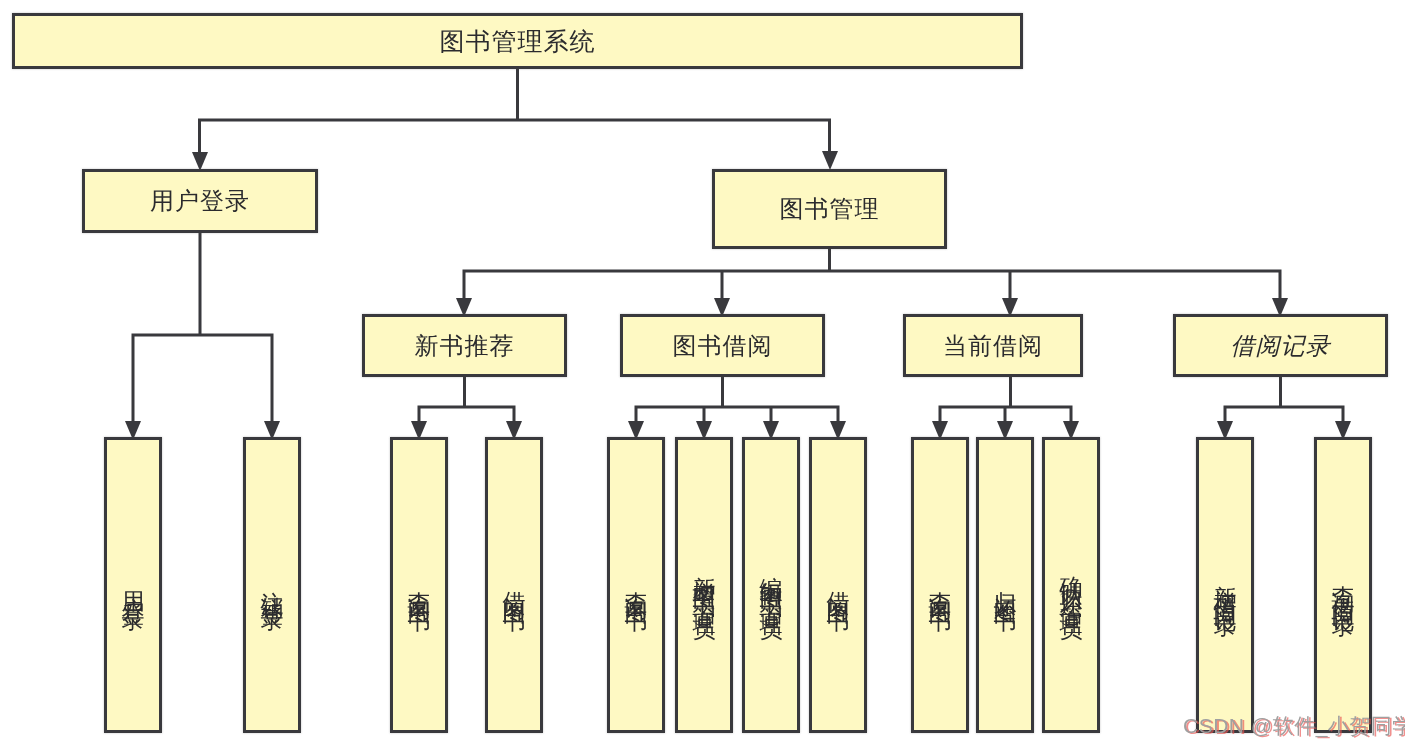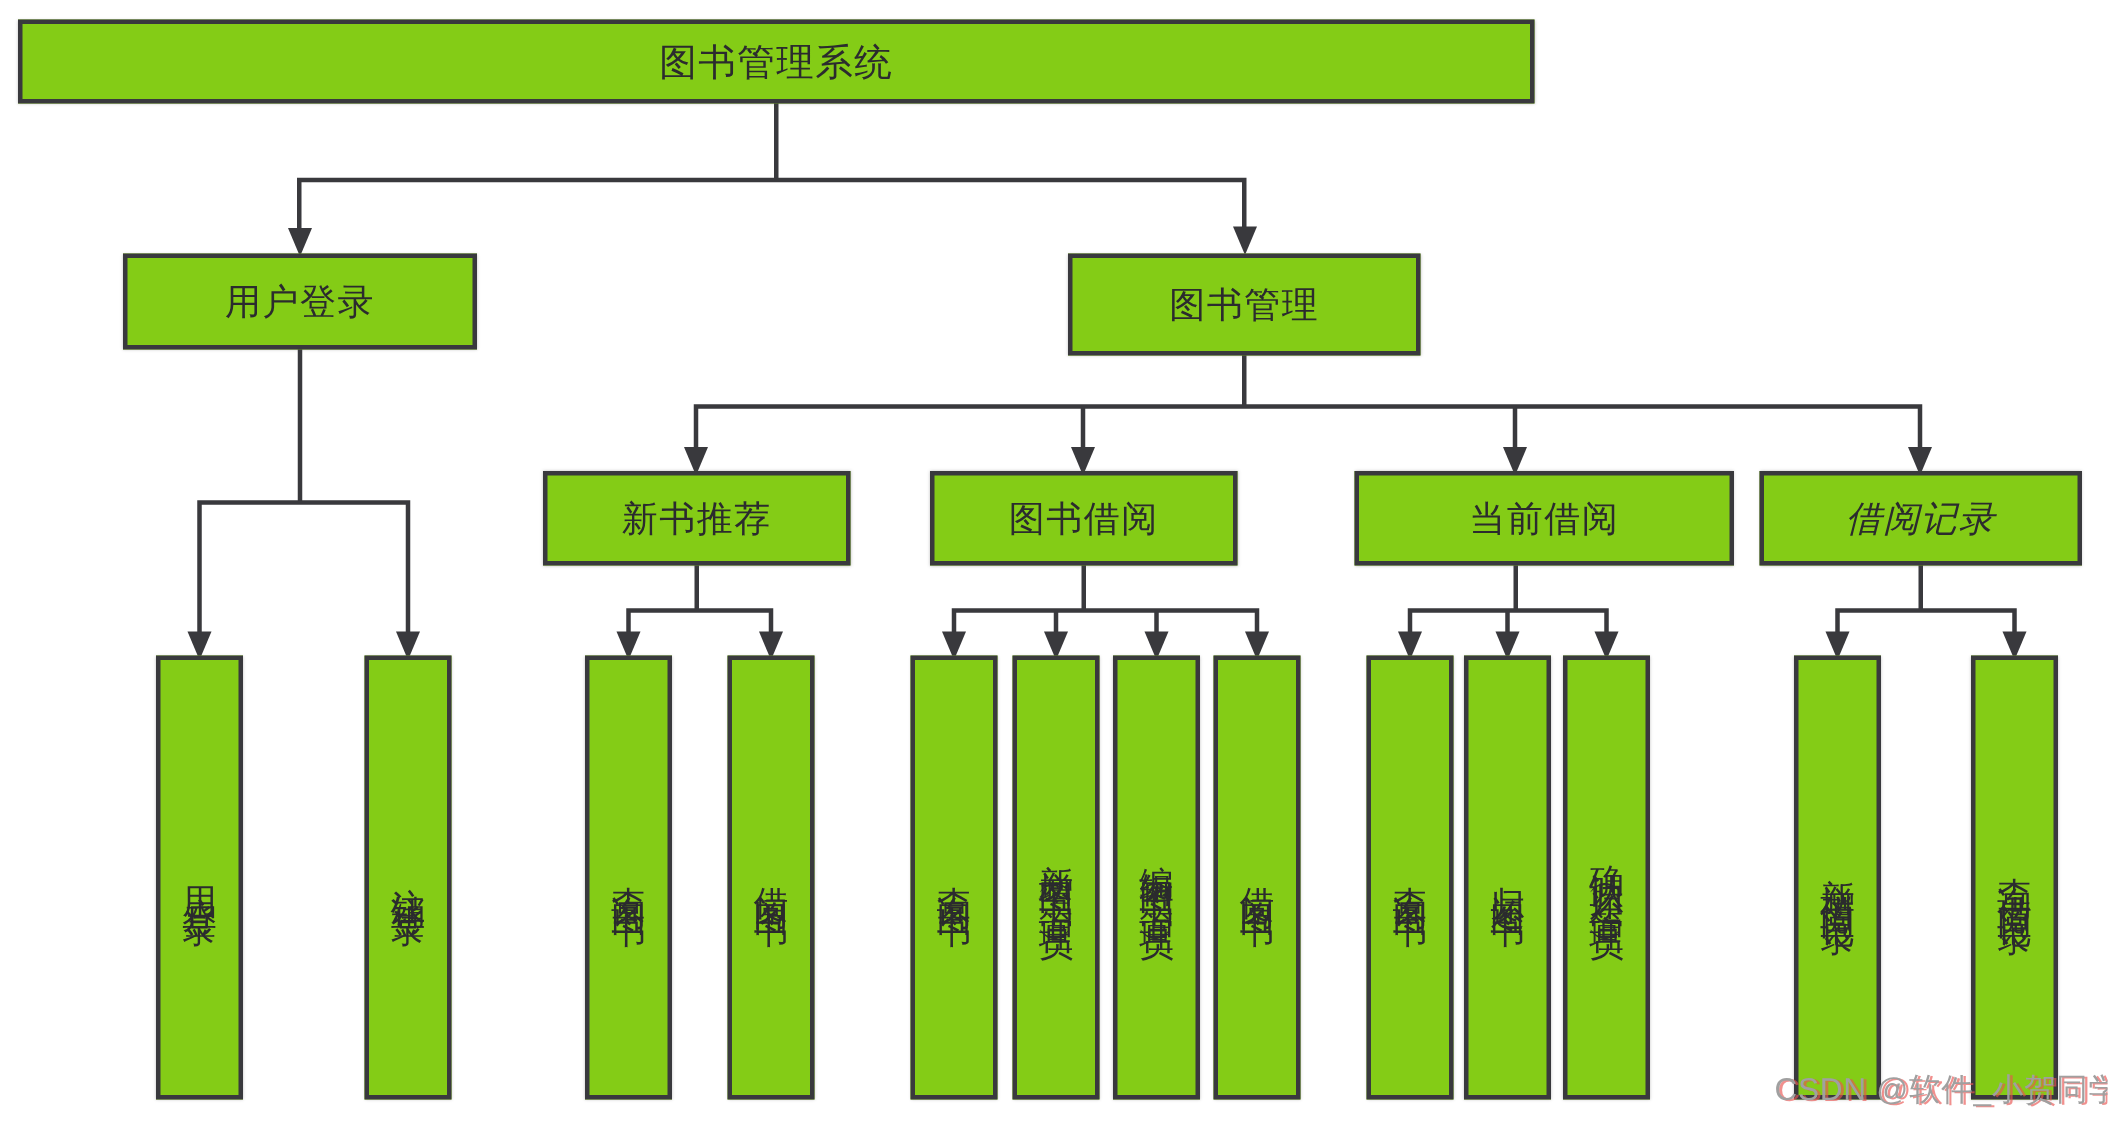--- a/index.html
+++ b/index.html
@@ -11,21 +11,21 @@
     overflow: hidden;
   }
   .stage { position: absolute; inset: 0; }
 
   svg.connectors { position: absolute; left: 0; top: 0; z-index: 1; }
 
   .box {
     position: absolute;
     box-sizing: border-box;
     border: 3px solid #39393d;
-    background: #84cc16;
+    background: #fef9c3;
     display: flex;
     align-items: center;
     justify-content: center;
     color: #2b2b2e;
     z-index: 2;
     box-shadow: 0 0 2px rgba(80,80,80,0.35);
   }
   .box.h { font-size: 24px; letter-spacing: 1px; font-weight: 500; }
   .box.h.title { font-size: 25px; }
   .box.v { top: 437px; height: 296px; width: 58px; }
@@ -95,31 +95,31 @@
     </g>
   </svg>
 
   <div class="box h title" style="left:12px; top:13px; width:1011px; height:56px;">
     <span>图书管理系统</span>
   </div>
 
   <div class="box h" style="left:82px; top:169px; width:236px; height:64px;">
     <span>用户登录</span>
   </div>
-  <div class="box h" style="left:712px; top:169px; width:235px; height:68px;">
+  <div class="box h" style="left:712px; top:169px; width:235px; height:80px;">
     <span>图书管理</span>
   </div>
 
   <div class="box h" style="left:362px; top:314px; width:205px; height:63px;">
     <span>新书推荐</span>
   </div>
   <div class="box h" style="left:620px; top:314px; width:205px; height:63px;">
     <span>图书借阅</span>
   </div>
-  <div class="box h" style="left:903px; top:314px; width:253px; height:63px;">
+  <div class="box h" style="left:903px; top:314px; width:180px; height:63px;">
     <span>当前借阅</span>
   </div>
   <div class="box h" style="left:1173px; top:314px; width:215px; height:63px;font-style:italic;">
     <span>借阅记录</span>
   </div>
 
   <div class="box v" style="left:104px;">
     <span class="vtext">用户登录</span>
   </div>
   <div class="box v" style="left:243px;">

